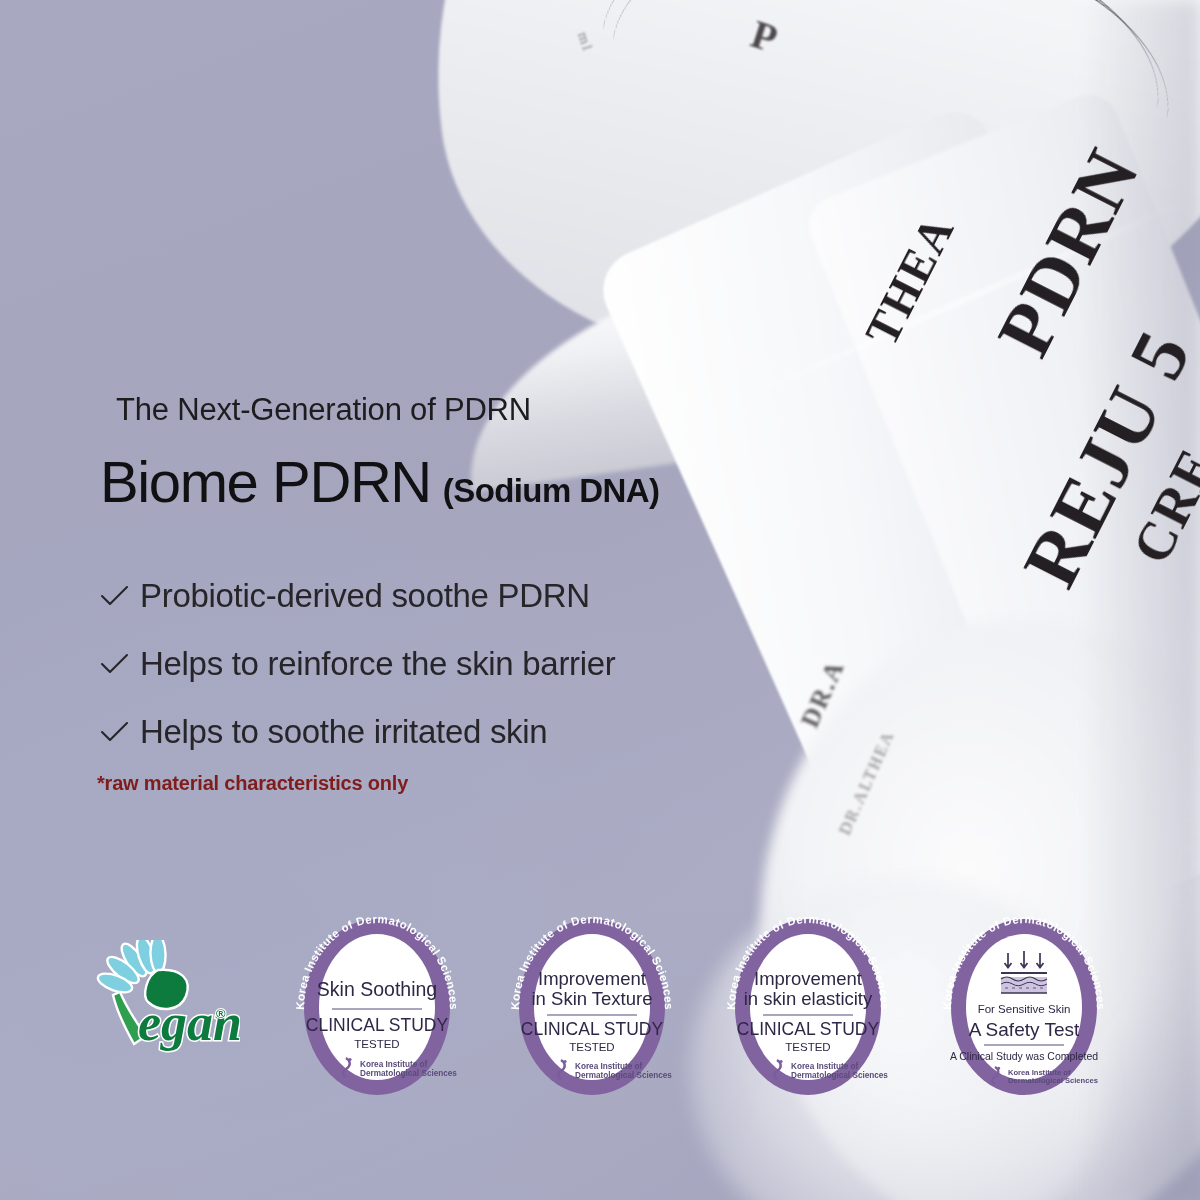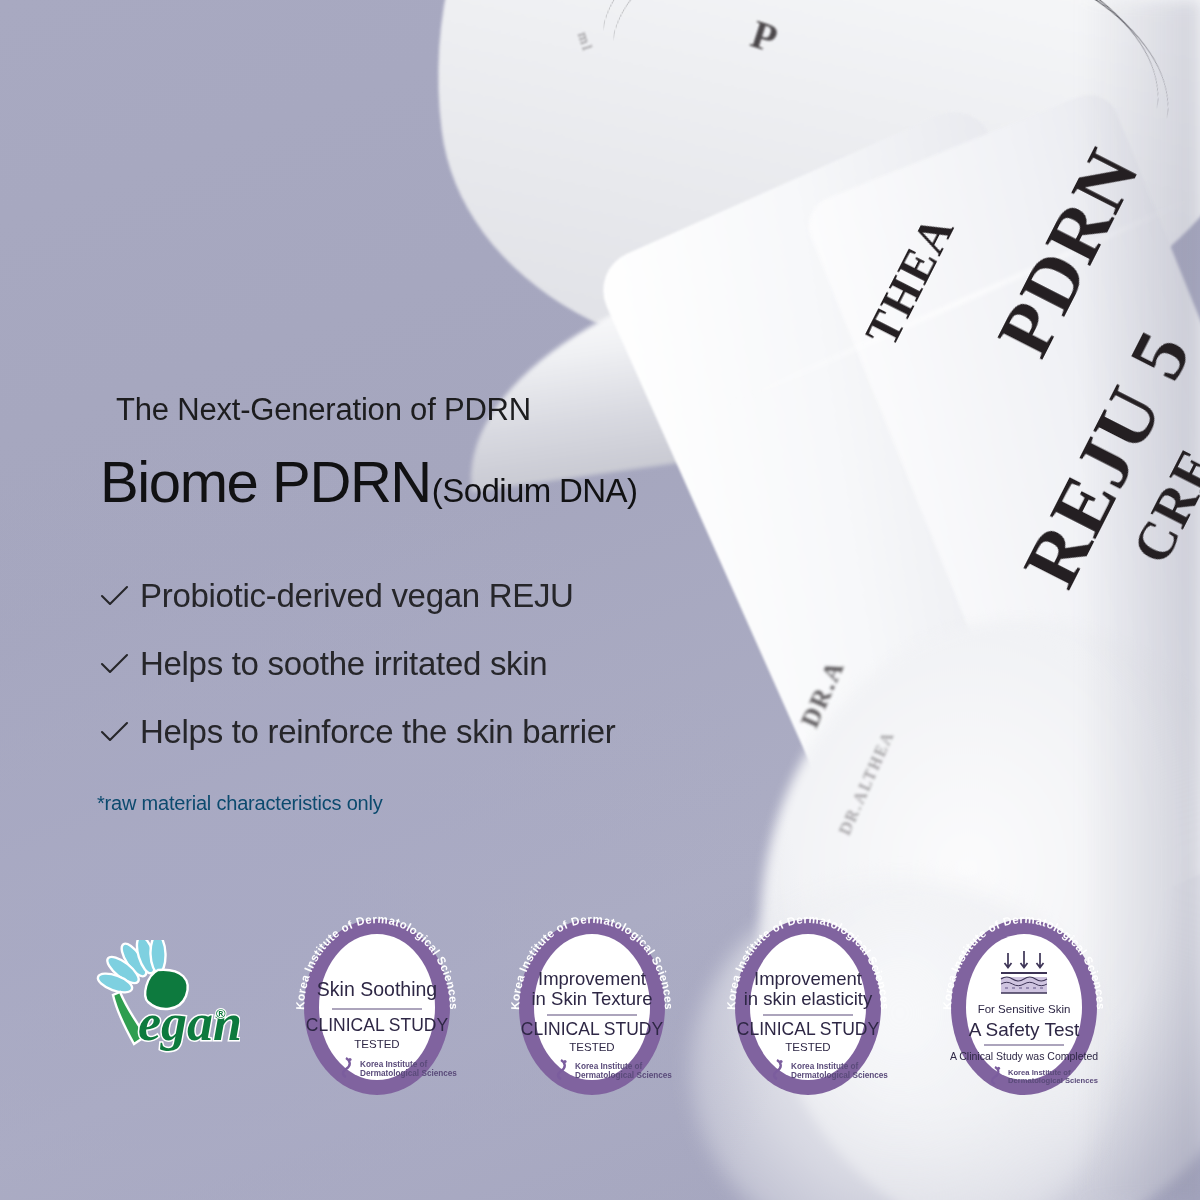--- a/index.html
+++ b/index.html
@@ -123,38 +123,38 @@
   }
   .headline {
     position:absolute; left:100px; top:448px;
     display:flex; align-items:baseline;
     color:#111113;
   }
   .headline .h-main {
     font-size:58px; font-weight:400; letter-spacing:-1.4px;
   }
   .headline .h-sub {
-    font-size:33px; font-weight:400; letter-spacing:-.6px; margin-left:1px;
+    font-size:33px; font-weight:700; letter-spacing:-.6px; margin-left:12px;
   }
 
   .bullets { position:absolute; left:100px; top:562px; }
   .bullet {
     display:flex; align-items:center;
     height:68px;
     font-size:33px; color:#26262a; font-weight:400; letter-spacing:-.3px;
   }
   .bullet .chk {
     width:34px; flex:0 0 34px; display:flex; align-items:center; justify-content:flex-start;
   }
   .bullet .chk svg { display:block; }
   .bullet .btxt { margin-left:6px; }
 
   .footnote {
     position:absolute; left:97px; top:772px;
-    font-size:20px; color:#0c4a6e; font-weight:400; letter-spacing:-.2px;margin-top:20px;
+    font-size:20px; color:#7f1d1d; font-weight:700; letter-spacing:-.2px;
   }
 
   
   .vegan {
     position:absolute; left:90px; top:940px; width:150px; height:120px;
   }
   .vegan svg { display:block; }
 
   
   .badges { position:absolute; left:0; top:915px; width:1200px; height:190px; }
@@ -207,37 +207,37 @@
     <span class="h-sub">(Sodium DNA)</span>
   </div>
 
   <div class="bullets">
     <div class="bullet">
       <span class="chk">
         <svg width="30" height="22" viewBox="0 0 30 22">
             <path d="M2 11 L10 19 L27 2" fill="none" stroke="#26262a" stroke-width="2.1" stroke-linecap="round" stroke-linejoin="round"></path>
           </svg>
       </span>
-      <span class="btxt">Probiotic-derived vegan REJU</span>
+      <span class="btxt">Probiotic-derived soothe PDRN</span>
+    </div>
+    <div class="bullet">
+      <span class="chk">
+        <svg width="30" height="22" viewBox="0 0 30 22">
+            <path d="M2 11 L10 19 L27 2" fill="none" stroke="#26262a" stroke-width="2.1" stroke-linecap="round" stroke-linejoin="round"></path>
+          </svg>
+      </span>
+      <span class="btxt">Helps to reinforce the skin barrier</span>
     </div>
     <div class="bullet">
       <span class="chk">
         <svg width="30" height="22" viewBox="0 0 30 22">
             <path d="M2 11 L10 19 L27 2" fill="none" stroke="#26262a" stroke-width="2.1" stroke-linecap="round" stroke-linejoin="round"></path>
           </svg>
       </span>
       <span class="btxt">Helps to soothe irritated skin</span>
-    </div>
-    <div class="bullet">
-      <span class="chk">
-        <svg width="30" height="22" viewBox="0 0 30 22">
-            <path d="M2 11 L10 19 L27 2" fill="none" stroke="#26262a" stroke-width="2.1" stroke-linecap="round" stroke-linejoin="round"></path>
-          </svg>
-      </span>
-      <span class="btxt">Helps to reinforce the skin barrier</span>
     </div>
   </div>
 
   <div class="footnote">*raw material characteristics only</div>
 
   <div class="vegan">
     <svg width="150" height="120" viewBox="0 0 150 120">
       <g>
 
         <g fill="#7ed0e0" stroke="#ffffff" stroke-width="2.4">

